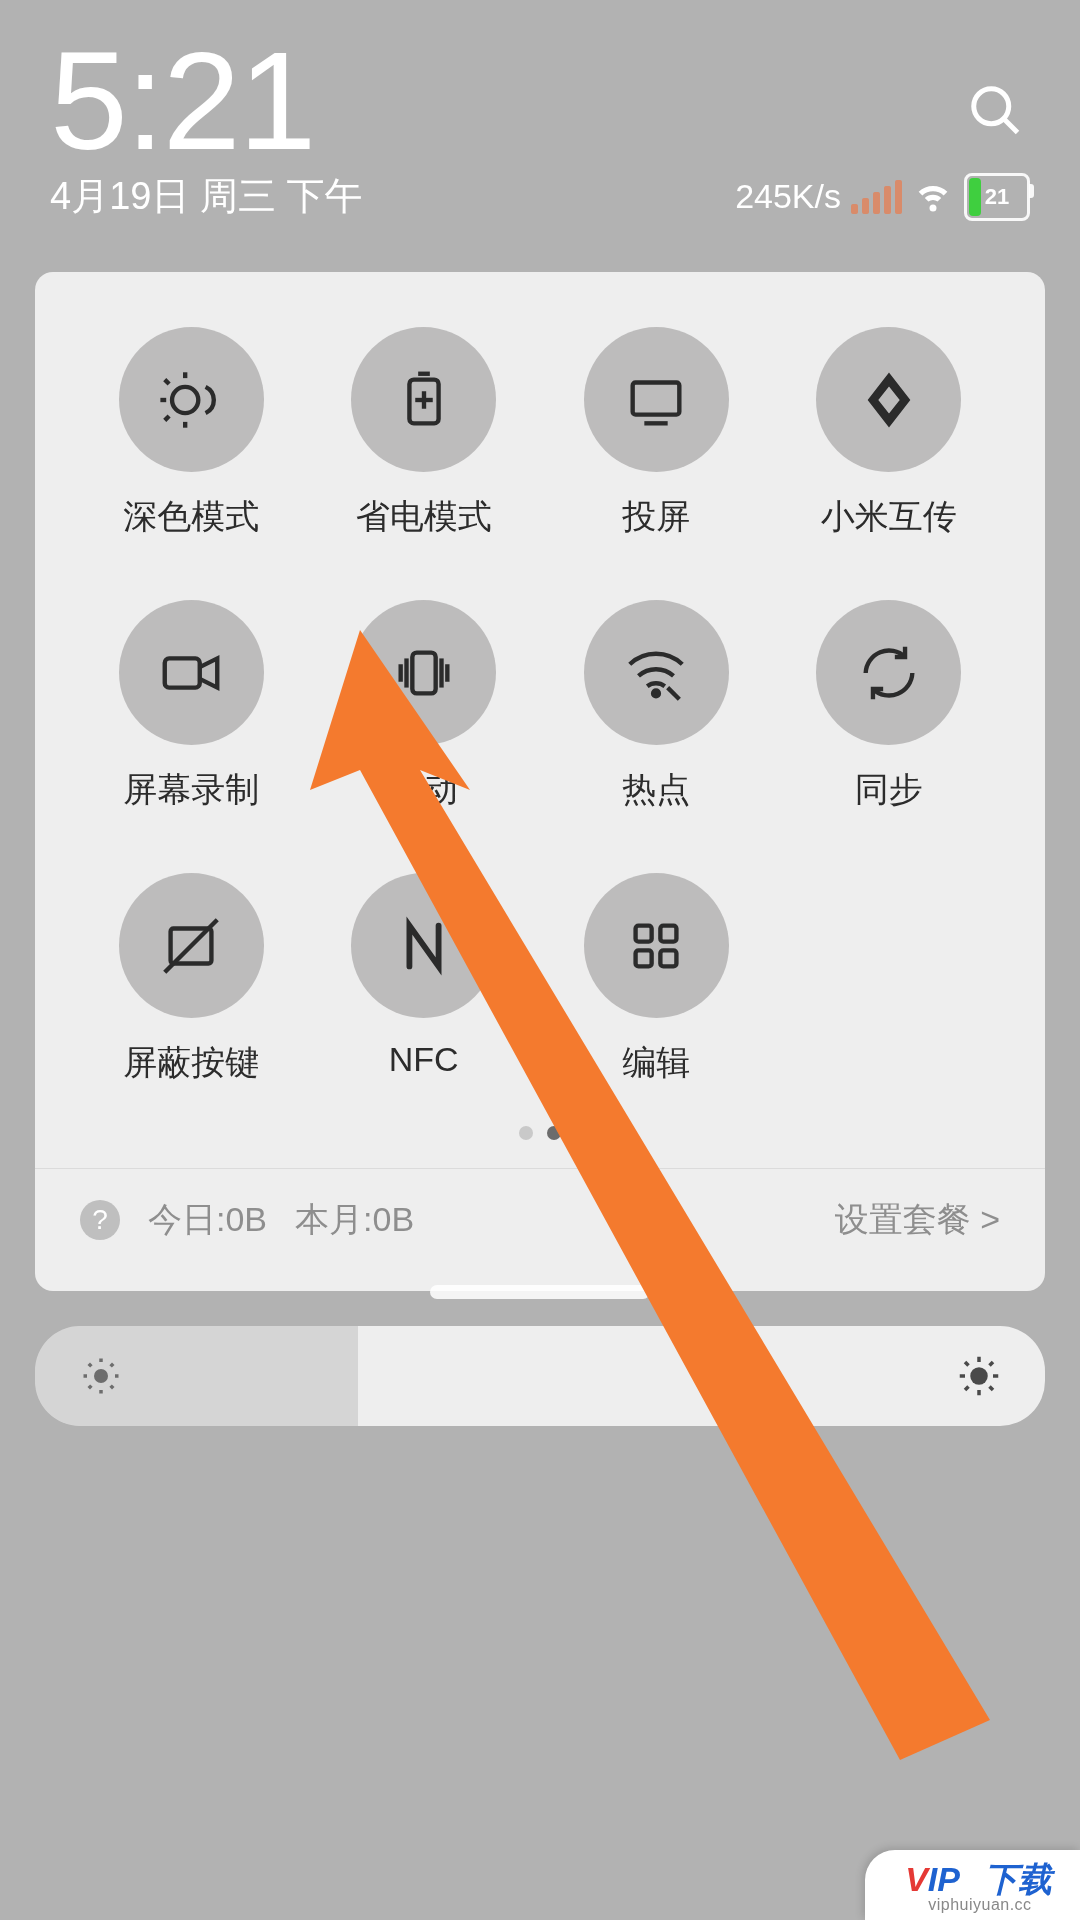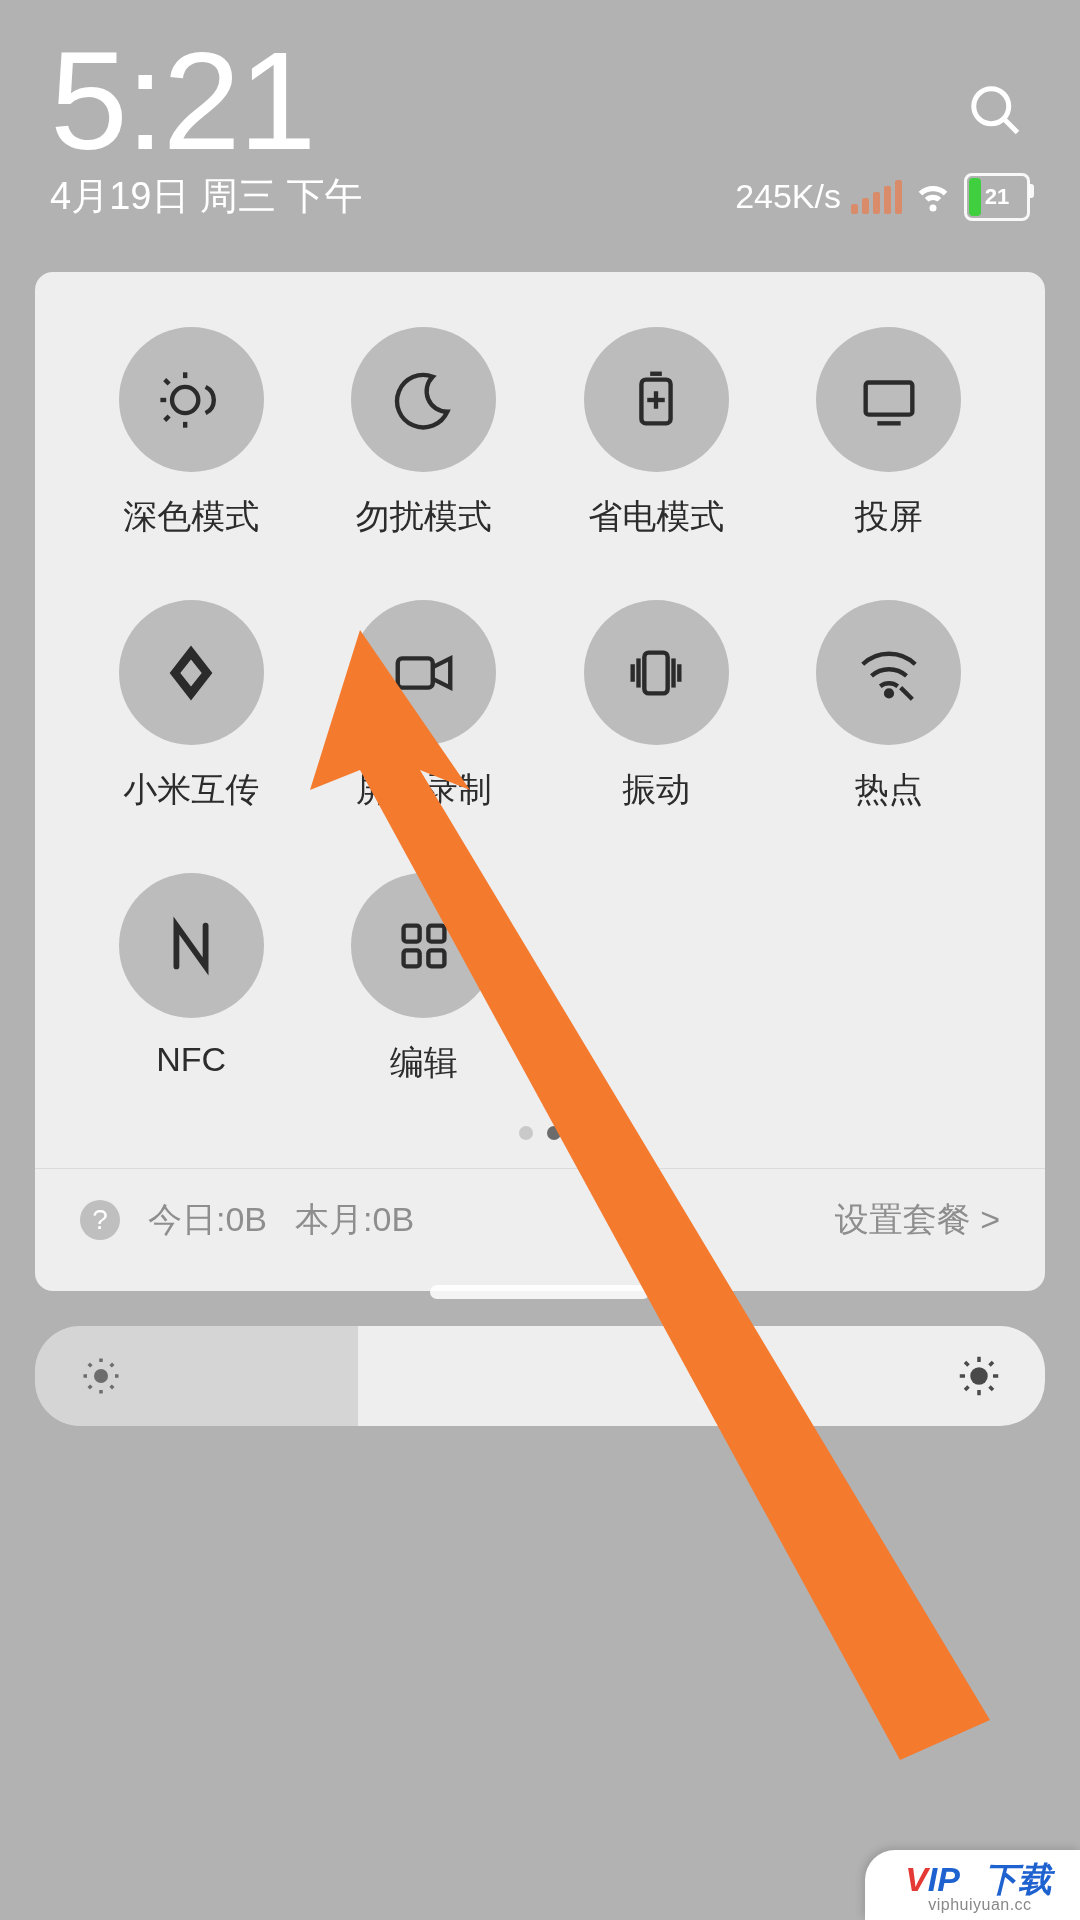--- a/index.html
+++ b/index.html
@@ -122,28 +122,20 @@
             <line x1="20" y1="9" x2="20" y2="5"></line>
             <line x1="20" y1="39" x2="20" y2="43"></line>
             <line x1="9" y1="13" x2="6" y2="10"></line>
             <line x1="9" y1="35" x2="6" y2="38"></line>
             <line x1="7" y1="24" x2="3" y2="24"></line>
           </svg>
       </div>
       <div class="tile-label">深色模式</div>
     </div>
 
-    <div class="tile">
-      <div class="tile-btn">
-        <svg viewBox="0 0 48 48" fill="none" stroke-width="3">
-            <path d="M30 8a18 18 0 1010 24A14 14 0 0130 8z"></path>
-          </svg>
-      </div>
-      <div class="tile-label">勿扰模式</div>
-    </div>
 
     <div class="tile">
       <div class="tile-btn">
         <svg viewBox="0 0 48 48" fill="none" stroke-width="3">
             <rect x="14" y="10" width="20" height="30" rx="3"></rect>
             <line x1="20" y1="6" x2="28" y2="6"></line>
             <line x1="24" y1="18" x2="24" y2="30"></line>
             <line x1="18" y1="24" x2="30" y2="24"></line>
           </svg>
       </div>
@@ -198,21 +190,41 @@
             <path d="M6 18a26 26 0 0136 0"></path>
             <path d="M12 26a18 18 0 0124 0"></path>
             <path d="M18 33a10 10 0 0112 0"></path>
             <circle cx="24" cy="38" r="2" fill="#2b2b2b"></circle>
             <line x1="32" y1="34" x2="40" y2="42"></line>
           </svg>
       </div>
       <div class="tile-label">热点</div>
     </div>
 
-
+    <div class="tile">
+      <div class="tile-btn">
+        <svg viewBox="0 0 48 48" fill="none" stroke-width="3">
+            <path d="M40 24a16 16 0 01-27 11"></path>
+            <path d="M8 24A16 16 0 0135 13"></path>
+            <polyline points="35,6 35,13 28,13"></polyline>
+            <polyline points="13,42 13,35 20,35"></polyline>
+          </svg>
+      </div>
+      <div class="tile-label">同步</div>
+    </div>
+
+    <div class="tile">
+      <div class="tile-btn">
+        <svg viewBox="0 0 48 48" fill="none" stroke-width="3">
+            <rect x="10" y="12" width="28" height="24" rx="2"></rect>
+            <line x1="6" y1="42" x2="42" y2="6"></line>
+          </svg>
+      </div>
+      <div class="tile-label">屏蔽按键</div>
+    </div>
 
     <div class="tile">
       <div class="tile-btn">
         <svg viewBox="0 0 48 48" fill="none" stroke-width="4" stroke-linecap="round">
             <path d="M14 38V10l20 28V10"></path>
           </svg>
       </div>
       <div class="tile-label">NFC</div>
     </div>
 

